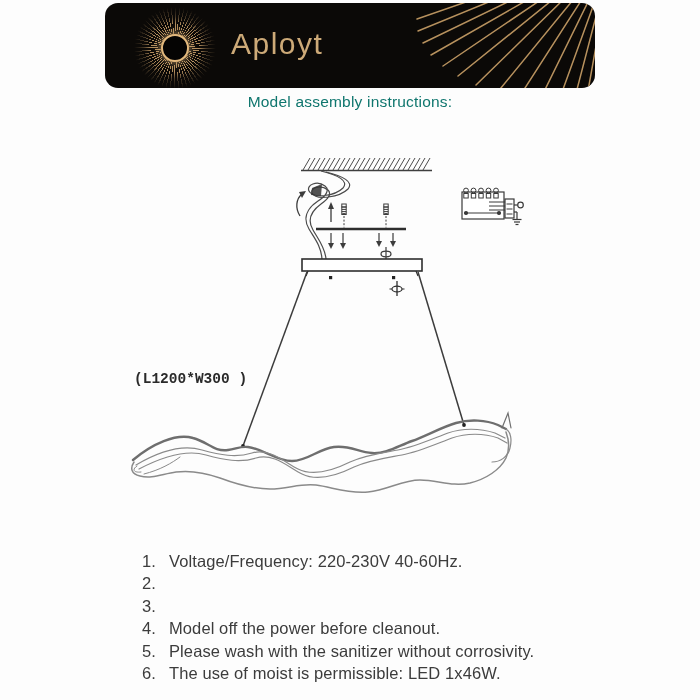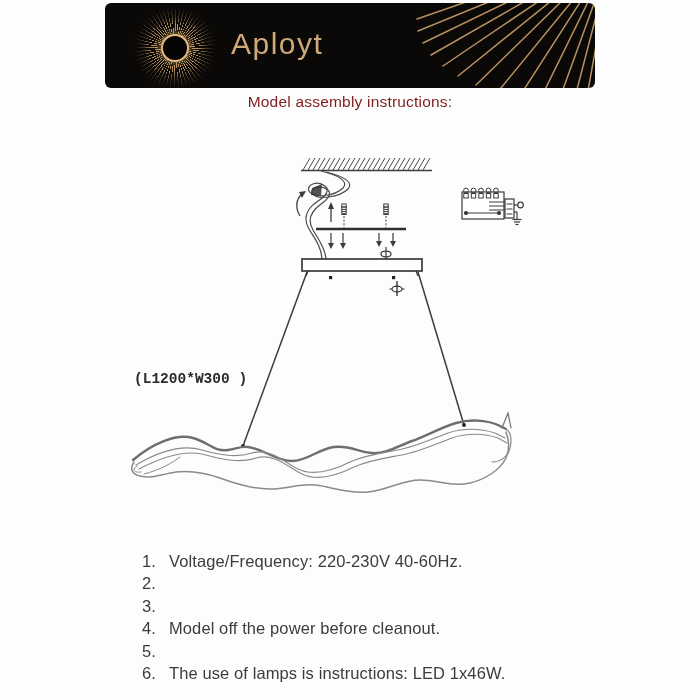--- a/index.html
+++ b/index.html
@@ -4,21 +4,21 @@
 <style>
   html,body{margin:0;padding:0;background:#ffffff;}
   .page{
     position:relative;width:700px;height:700px;background:#fdfdfd;
     overflow:hidden;font-family:"Liberation Sans",sans-serif;
   }
 
   
   .banner{
     position:absolute;left:105px;top:3px;width:490px;height:85px;
-    background:#0b0907;border-radius:6px;overflow:hidden;
+    background:#0b0907;border-radius:13px;overflow:hidden;
   }
   .sunburst{
     position:absolute;left:28px;top:3px;width:84px;height:84px;border-radius:50%;
     background:repeating-conic-gradient(from 0deg,rgba(205,163,108,.9) 0deg 1.7deg,rgba(205,163,108,0) 1.7deg 6deg);
     -webkit-mask:radial-gradient(circle at 50% 50%,transparent 0 13px,rgba(0,0,0,.95) 15px 24px,rgba(0,0,0,.35) 31px,transparent 41px);
     mask:radial-gradient(circle at 50% 50%,transparent 0 13px,rgba(0,0,0,.95) 15px 24px,rgba(0,0,0,.35) 31px,transparent 41px);
   }
   .sun-ring{
     position:absolute;left:56px;top:31px;width:24px;height:24px;border-radius:50%;
     background:#050403;border:2px solid #e2b87c;
@@ -26,21 +26,21 @@
   }
   .brand{
     position:absolute;left:126px;top:24px;
     color:#cdaa78;font-size:30px;font-weight:400;letter-spacing:1.5px;
   }
   .fan{position:absolute;right:0;top:0;}
 
   
   .title-block{
     position:absolute;left:0;top:91px;width:700px;text-align:center;
-    color:#7f1d1d;font-size:15.5px;line-height:22px;letter-spacing:.2px;
+    color:#0f766e;font-size:15.5px;line-height:22px;letter-spacing:.2px;
   }
 
   
   .diagram{position:absolute;left:0;top:0;width:700px;height:700px;pointer-events:none;}
   .dim-label{
     position:absolute;left:134px;top:371px;
     font-family:"Liberation Mono",monospace;font-weight:bold;
     font-size:14.5px;color:#2a2a2a;letter-spacing:0;
   }
 
@@ -223,20 +223,21 @@
     </div>
     <div class="row">
       <span class="num">3.</span>
     </div>
     <div class="row">
       <span class="num">4.</span>
       <span>Model off the power before cleanout.</span>
     </div>
     <div class="row">
       <span class="num">5.</span>
+      <span>Please wash with the sanitizer without corrosivity.</span>
     </div>
     <div class="row">
       <span class="num">6.</span>
-      <span>The use of lamps is instructions: LED 1x46W.</span>
+      <span>The use of moist is permissible: LED 1x46W.</span>
     </div>
   </div>
 
 </div>
 
 </body></html>

